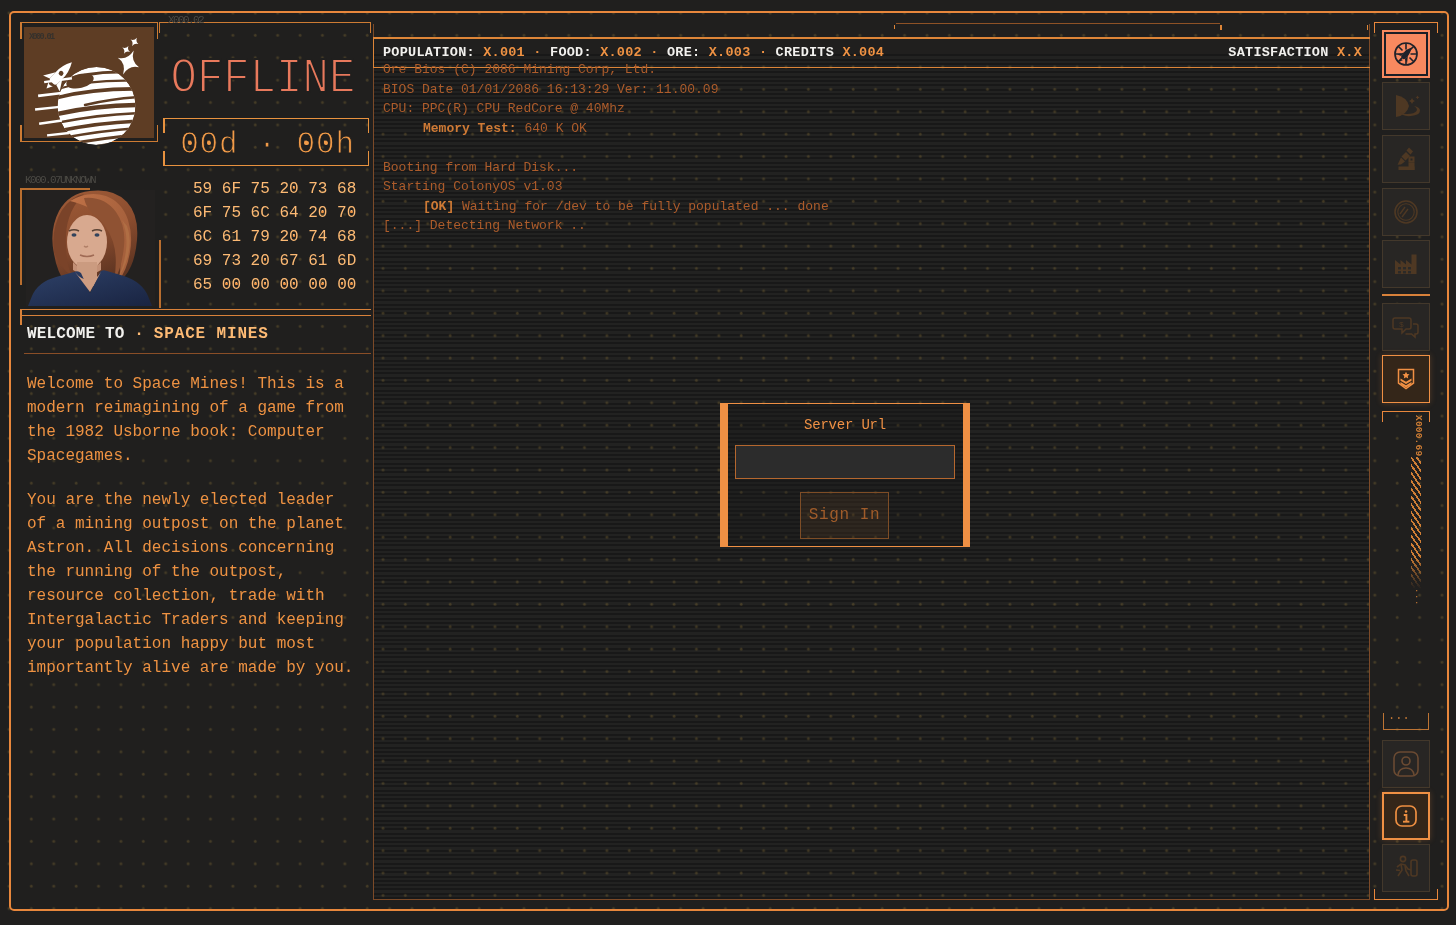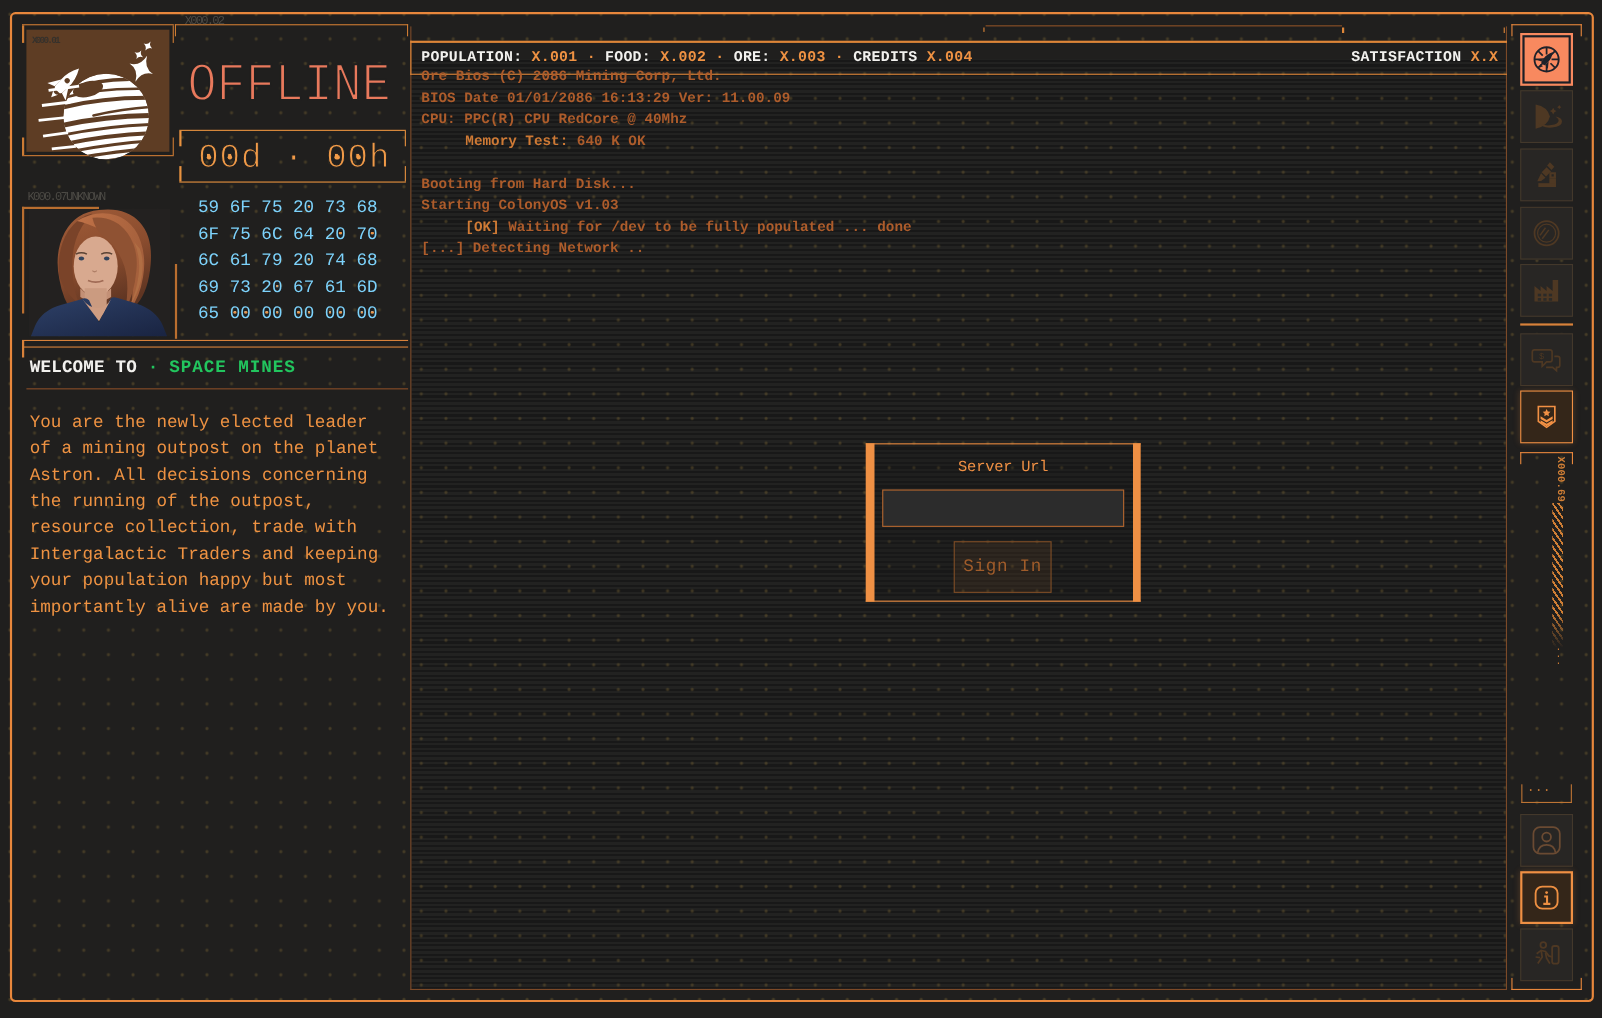--- a/index.html
+++ b/index.html
@@ -28,35 +28,35 @@
     left:170.5px; top:51px; width:200px;
     font-size:44px; color:#e8795c; -webkit-text-stroke:1.6px #201f1e; transform:scaleY(1.12); transform-origin:0 0; letter-spacing:0px; font-weight:400;
   }
   .timerbox {
     left:163px; top:118px; width:206px; height:48px;
     border-top:1.5px solid #e8923f; border-bottom:1.5px solid #e8923f;
     text-align:center; color:#f09a48; font-size:31px; line-height:52px; letter-spacing:0.8px; padding-left:3px; -webkit-text-stroke:0.9px #201f1e;
   }
   .timerbox .corn { position:absolute; width:1.5px; height:14px; background:#e8923f; }
   .hex {
-    left:180px; top:176.5px;
-    font-size:16px; line-height:24px; color:#7dd3fc; white-space:pre;
+    left:193px; top:176.5px;
+    font-size:16px; line-height:24px; color:#fdba74; white-space:pre;
   }
   .z { position:relative; }
   .z::after { content:''; position:absolute; left:50%; top:50%; width:2.6px; height:2.6px;
     margin-left:-1.3px; margin-top:-1.9px; border-radius:50%; background:#ee9242; }
   .zt { position:relative; }
   .zt::after { content:''; position:absolute; left:50%; top:50%; width:4.4px; height:4.8px;
     margin-left:-2.2px; margin-top:-3.9px; border-radius:50%; background:#f09a48; }
   .photobox { left:20px; top:188px; width:140px; height:120px; }
   .dbl { left:20px; top:308.5px; width:351px; height:7px;
     border-top:1.5px solid #d8813a; border-bottom:1.5px solid #d8813a; }
   .dbl::before { content:''; position:absolute; left:0; top:0; width:1.5px; height:15px; background:#d8813a; }
   .welcome { left:27px; top:325px; font-size:16px; font-weight:bold; color:#f2f1ee; letter-spacing:0.15px; }
-  .welcome .or { color:#22c55e; }
+  .welcome .or { color:#fdba74; }
   .hr1 { left:24px; top:353px; width:347px; height:1px; background:#8a4e27; }
   .para { left:27px; top:372px; width:346px; font-size:16px; line-height:24px; color:#ee9242; }
   .para p { margin-bottom:20px; }
 </style>
 </head>
 <body>
 <style>
   
   .mainbox { left:373px; top:24px; width:997px; height:875.5px;
     border:1px solid #7c4a28; border-top:none; }
@@ -68,25 +68,25 @@
   }
   .topbar { left:373px; top:37px; width:997px; height:31px;
     border-top:2px solid #dd8538; border-bottom:1.5px solid #dd8538;
     border-left:1px solid #dd8538;
     font-size:13.5px; line-height:28px; color:#f2f1ee; font-weight:bold;
     padding-left:9px; letter-spacing:0.25px; }
   .topbar .v { color:#ef9243; }
   .topbar .sep { color:#ef9243; font-weight:bold; }
   .sat { position:absolute; right:8px; top:0; }
   .tick { position:absolute; width:1.5px; height:5px; background:#dd8538; }
-  .bootlines { left:383px; top:60px; font-size:13px; line-height:19.5px; font-weight:bold;
+  .bootlines { left:383px; top:60px; font-size:13px; line-height:19.5px; font-weight:normal;
     color:#ad5c2b; white-space:pre; }
   .bootlines b { color:#cf7a35;padding-left:40px; }
   
-  .modal { left:787px; top:403px; width:250px; height:144px; background:rgba(24,24,24,0.25);
+  .modal { left:720px; top:403px; width:250px; height:144px; background:rgba(24,24,24,0.25);
     border-top:1.5px solid #ef9044; border-bottom:1.5px solid #ef9044;text-decoration:underline; }
   .modal .bar { position:absolute; top:-1.5px; width:7.5px; height:144px; background:#ef9044; }
   .modal .mlabel { position:absolute; top:13px; width:100%; text-align:center;
     font-size:14px; color:#ef9044; letter-spacing:-0.2px; }
   .modal .minput { position:absolute; left:15px; top:41px; width:220px; height:34px;
     background:#2c2c2c; border:1px solid #b5672e; }
   .modal .mbtn { position:absolute; left:80px; top:88px; width:89px; height:47px;
     background:rgba(233,143,62,0.08); border:1px solid #7e4d26;
     text-align:center; line-height:45px; font-size:16px; color:#a05c2a; letter-spacing:0.6px; }
   
@@ -220,20 +220,21 @@
     <path d="M58 8 Q78 6 90 22 Q100 36 98 56 Q96 78 88 91 Q92 68 87 52 Q81 34 68 25 Q60 18 58 8Z" fill="#8f5233"></path>
     <path d="M96 30 Q102 44 100 60 Q98 76 92 88 Q98 80 102 66 Q106 48 101 36 Z" fill="#b06e44"></path>
     <path d="M2 116 L6 106 Q12 92 30 87 L48 82 Q52 80 55 83 L64 103 L74 82 Q76 79 81 81 L98 86 Q116 92 122 106 L126 116 Z" fill="url(#sg)"></path>
     <path d="M49 82 L64 102 L75 82 Q70 90 63 90 Q55 90 49 82Z" fill="#cf9d82"></path>
   </svg>
 </div>
 <div class="abs dbl"></div>
 <div class="abs welcome">WELCOME TO <span class="or">· <span style="letter-spacing:0.85px">SPACE MINES</span></span></div>
 <div class="abs hr1"></div>
 <div class="abs para">
+<p>Welcome to Space Mines! This is a<br>modern reimagining of a game from<br>the 1982 Usborne book: Computer<br>Spacegames.</p>
 <p>You are the newly elected leader<br>of a mining outpost on the planet<br>Astron. All decisions concerning<br>the running of the outpost,<br>resource collection, trade with<br>Intergalactic Traders and keeping<br>your population happy but most<br>importantly alive are made by you.</p>
 </div>
 
 <div class="abs terminal"></div>
 <div class="abs mainbox"></div>
 <div class="abs topbar">POPULATION: <span class="v">X.001</span> <span class="sep">·</span> FOOD: <span class="v">X.002</span> <span class="sep">·</span> ORE: <span class="v">X.003</span> <span class="sep">·</span> CREDITS <span class="v">X.004</span><span class="sat">SATISFACTION <span class="v">X.X</span></span></div>
 <div class="abs" style="left:896px;top:22px;width:324px;height:4px;background:#201f1e"></div>
 <div class="abs" style="left:896px;top:23px;width:324px;height:1.2px;background:#8e5226"></div>
 <div class="tick" style="left:893.5px;top:24.5px;height:4px;"></div>
 <div class="tick" style="left:1220px;top:24.5px;"></div>

